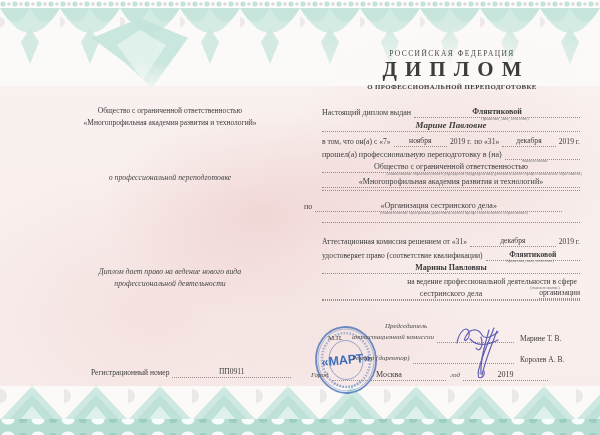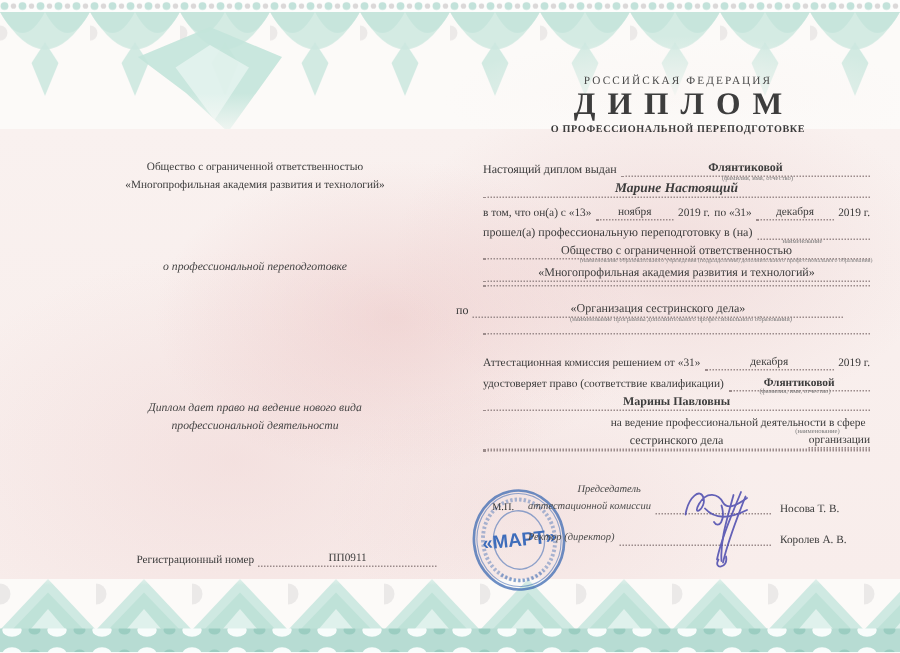--- a/index.html
+++ b/index.html
@@ -121,25 +121,25 @@
   <div class="abs ctr country">РОССИЙСКАЯ ФЕДЕРАЦИЯ</div>
   <div class="abs ctr subtitle">О ПРОФЕССИОНАЛЬНОЙ ПЕРЕПОДГОТОВКЕ</div>
 
   <div class="row" style="left:322px;top:106px;width:258px;">
     <span class="lbl">Настоящий диплом выдан</span>
     <span class="fill bd">Флянтиковой</span>
   </div>
   <div class="hint" style="left:430px;top:116px;width:150px;">(фамилия, имя, отчество)</div>
 
   <div class="row" style="left:322px;top:120px;width:258px;">
-    <span class="fill script" style="font-size:9px;">Марине Настоящий</span>
+    <span class="fill script" style="font-size:9px;">Марине Павловне</span>
   </div>
 
   <div class="row" style="left:322px;top:135px;width:258px;font-size:7.6px;">
-    <span class="lbl">в том, что он(а) с «13»</span>
+    <span class="lbl">в том, что он(а) с «7»</span>
     <span class="fill">ноября</span>
     <span class="lbl" style="padding-left:3px;">2019 г.</span>
     <span class="lbl">по «31»</span>
     <span class="fill">декабря</span>
     <span class="lbl" style="padding-left:3px;padding-right:0;">2019 г.</span>
   </div>
 
   <div class="row" style="left:322px;top:149px;width:258px;">
     <span class="lbl">прошел(а) профессиональную переподготовку в (на)</span>
     <span class="fill"></span>
@@ -210,28 +210,34 @@
     <text x="36" y="42" text-anchor="middle" font-family="Liberation Sans, sans-serif" font-size="12.5" font-weight="bold" fill="#2f63b8" transform="rotate(-6 36 38)" id="stamp-text">«МАРТ»</text>
   </svg>
 
   <div class="abs" style="left:328px;top:334px;font-size:7px;">М.П.</div>
 
   <div class="abs footlbl" style="left:385px;top:322px;">Председатель</div>
   <div class="row" style="left:352px;top:332px;width:162px;">
     <span class="lbl footlbl">аттестационной комиссии</span>
     <span class="fill"></span>
   </div>
-  <div class="abs" style="left:520px;top:334px;font-size:7.5px;">Носова Т. В.</div>
+  <div class="abs" style="left:520px;top:334px;font-size:7.5px;">Марине Т. В.</div>
 
   <div class="row" style="left:352px;top:353px;width:162px;">
     <span class="lbl footlbl">Ректор (директор)</span>
     <span class="fill"></span>
   </div>
   <div class="abs" style="left:520px;top:355px;font-size:7.5px;">Королев А. В.</div>
 
+  <div class="row" style="left:311px;top:369px;width:237px;">
+    <span class="lbl footlbl">Город</span>
+    <span class="fill" style="flex:1.35;">Москва</span>
+    <span class="lbl footlbl" style="padding-left:4px;">год</span>
+    <span class="fill">2019</span>
+  </div>
 
   <svg class="sig-layer" width="600" height="435">
     <g stroke="#4a49ae" fill="none" stroke-width="1.2" stroke-linecap="round" opacity="0.85">
       <path d="M457,343 C459,331 467,325 469,332 C471,339 461,345 466,336 C471,327 479,329 482,335 C485,340 491,337 498,332"></path>
       <path d="M470,339 C477,347 488,345 498,340"></path>
       <path d="M481,337 C484,347 479,353 476,348"></path>
       <path d="M494,328 C488,343 481,358 478,373"></path>
       <path d="M497,331 C491,346 485,362 482,375"></path>
       <path d="M489,330 C485,345 480,360 481,374"></path>
       <path d="M479,373 C475,380 486,379 484,371"></path>

